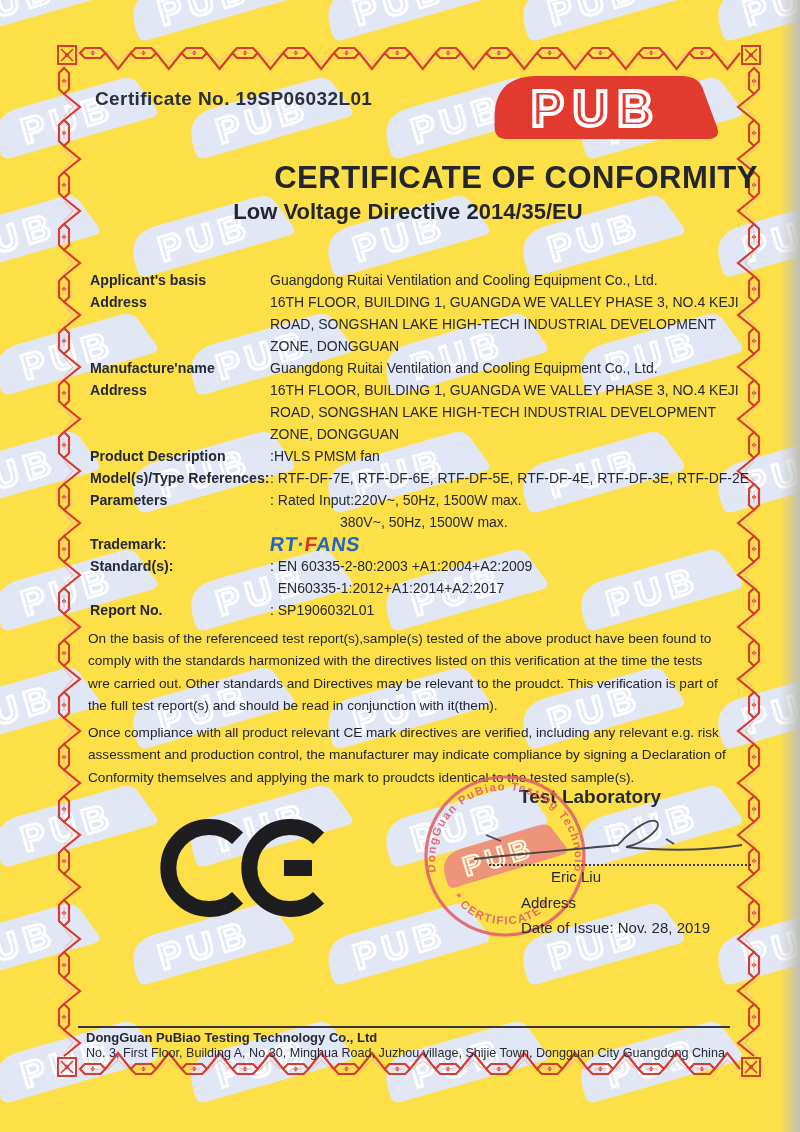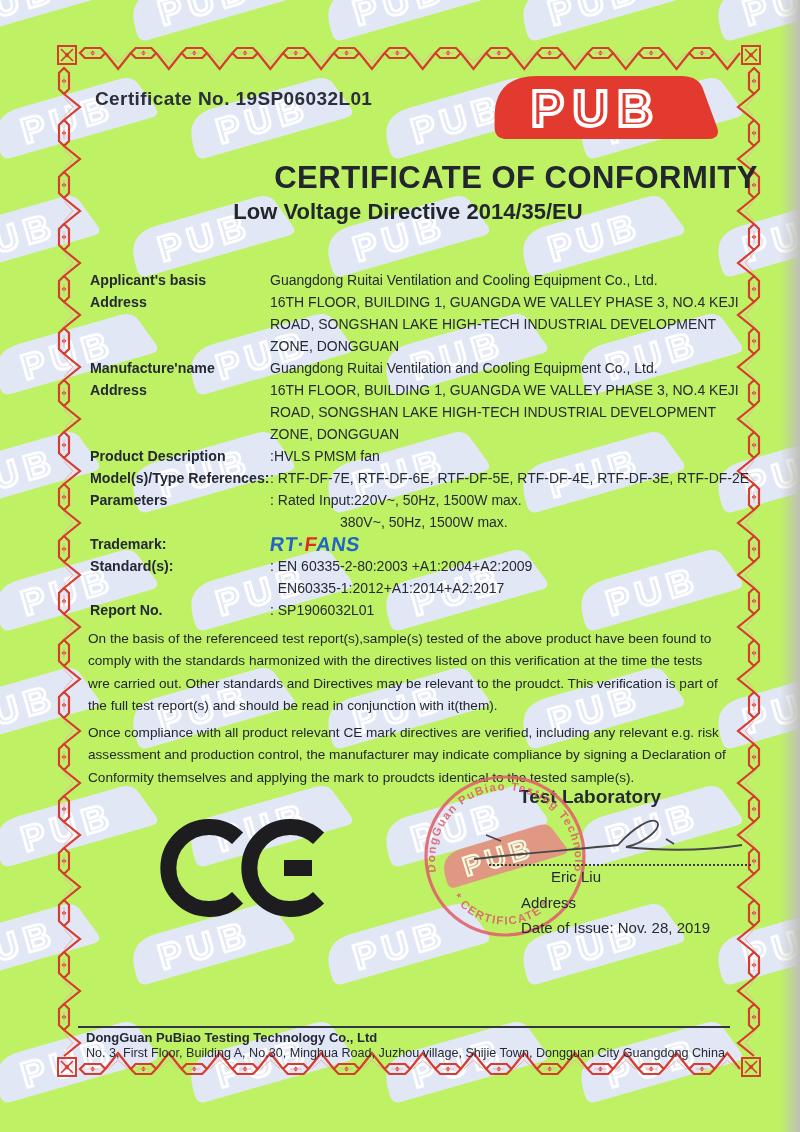--- a/index.html
+++ b/index.html
@@ -1,16 +1,16 @@
 <!DOCTYPE html>
 <html><head>
 <meta charset="utf-8">
 <style>
   html,body{margin:0;padding:0;background:#ffffff;}
-  .page{position:relative;width:800px;height:1132px;background:#bef264;overflow:hidden;
+  .page{position:relative;width:800px;height:1132px;background:#fde047;overflow:hidden;
         font-family:"Liberation Sans",sans-serif;color:#262935;}
   .scan-edge{position:absolute;top:0;right:0;width:20px;height:100%;
         background:linear-gradient(to right,rgba(190,190,186,0),#bfbfba);z-index:5;}
   #watermarks{position:absolute;inset:0;z-index:0;}
   .wm{position:absolute;transform:rotate(-16deg);}
   #border-svg{position:absolute;left:0;top:0;z-index:1;}
   .content{position:absolute;inset:0;z-index:2;}
 
   .cert-no{position:absolute;left:95px;top:88px;font-size:19px;font-weight:bold;
         letter-spacing:.4px;color:#2b2f3b;}

